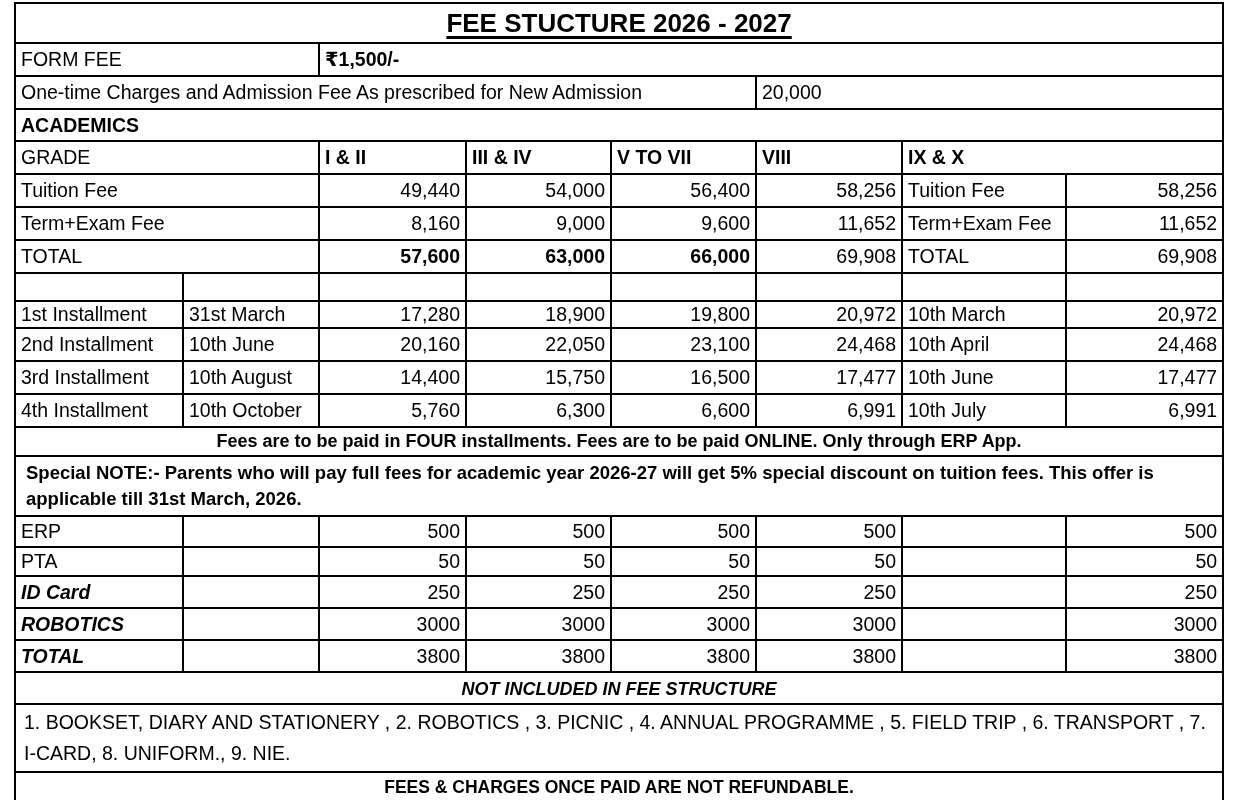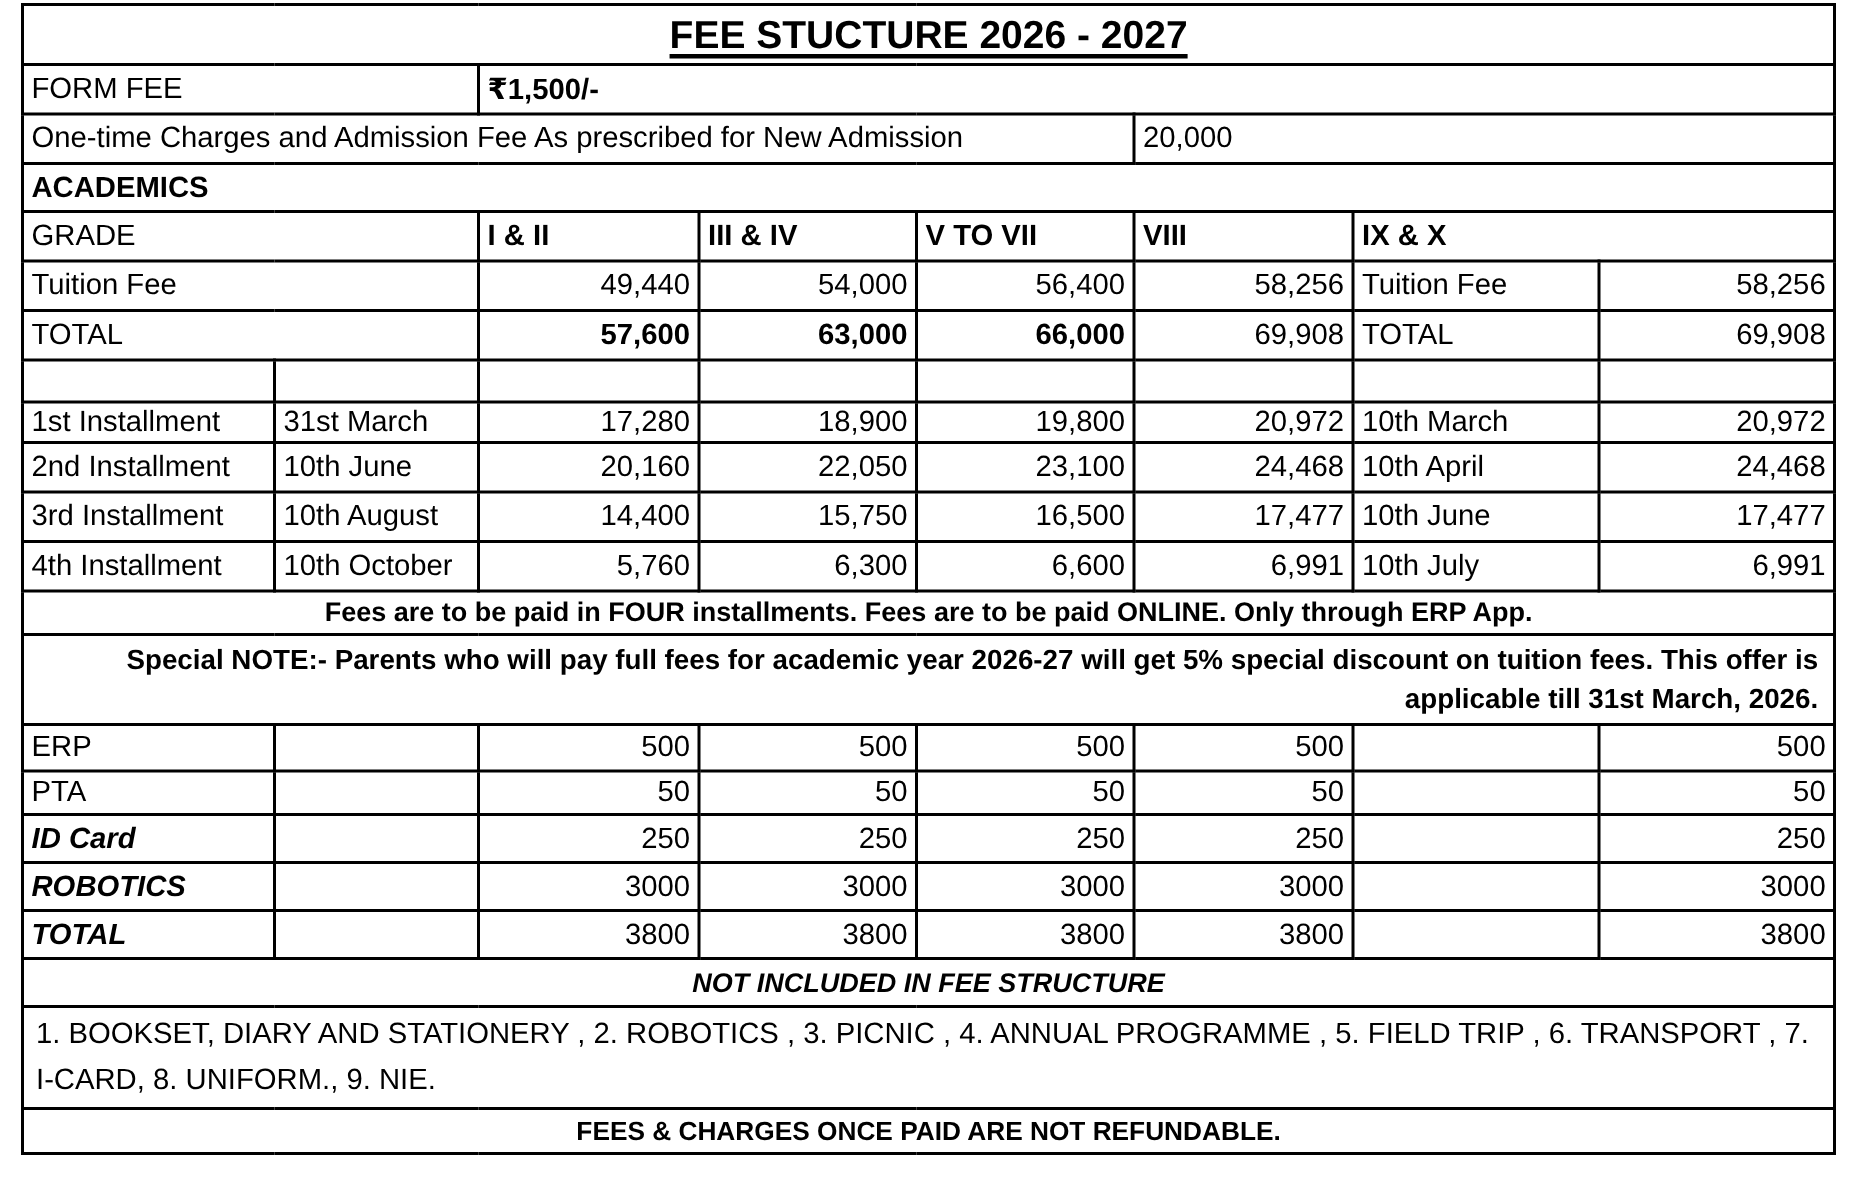--- a/index.html
+++ b/index.html
@@ -19,21 +19,21 @@
     vertical-align:middle;
     background:#fff;
   }
   .num    { text-align:right; }
   .center { }
   .bold   { font-weight:700;border-radius:14px; }
   .bi     { font-weight:700; font-style:italic;border-radius:15px; }
   .title-cell { font-size:26px; font-weight:700; text-align:center; }
   .title-cell span { text-decoration:underline; text-decoration-thickness:3px; text-underline-offset:4px; }
   .note    { font-weight:700; text-align:center; font-size:18px;margin-left:12px; }
-  .special { font-weight:700; text-align:right; font-size:18.5px; white-space:normal; line-height:26px; padding:3px 10px; }
+  .special { font-weight:700; text-align:left; font-size:18.5px; white-space:normal; line-height:26px; padding:3px 10px; }
   .ni-header { text-align:center; }
   .ni-header span { font-weight:700; font-style:italic; font-size:18px; text-decoration-thickness:2.5px; text-underline-offset:3px; }
   .list    { white-space:normal; font-size:19.5px; line-height:31px; padding:2px 8px; }
   .footer  { font-weight:700; text-align:center; font-size:17.5px; }
 </style>
 </head>
 <body>
 
 <div class="sheet">
   <table class="fee">
@@ -79,20 +79,29 @@
     <tr style="height:33px">
       <td colspan="2">Tuition Fee</td>
       <td class="num">49,440</td>
       <td class="num">54,000</td>
       <td class="num">56,400</td>
       <td class="num">58,256</td>
       <td>Tuition Fee</td>
       <td class="num">58,256</td>
     </tr>
 
+    <tr style="height:33px">
+      <td colspan="2">Term+Exam Fee</td>
+      <td class="num">8,160</td>
+      <td class="num">9,000</td>
+      <td class="num">9,600</td>
+      <td class="num">11,652</td>
+      <td>Term+Exam Fee</td>
+      <td class="num">11,652</td>
+    </tr>
 
     <tr style="height:33px">
       <td colspan="2">TOTAL</td>
       <td class="num bold">57,600</td>
       <td class="num bold">63,000</td>
       <td class="num bold">66,000</td>
       <td class="num">69,908</td>
       <td>TOTAL</td>
       <td class="num">69,908</td>
     </tr>

